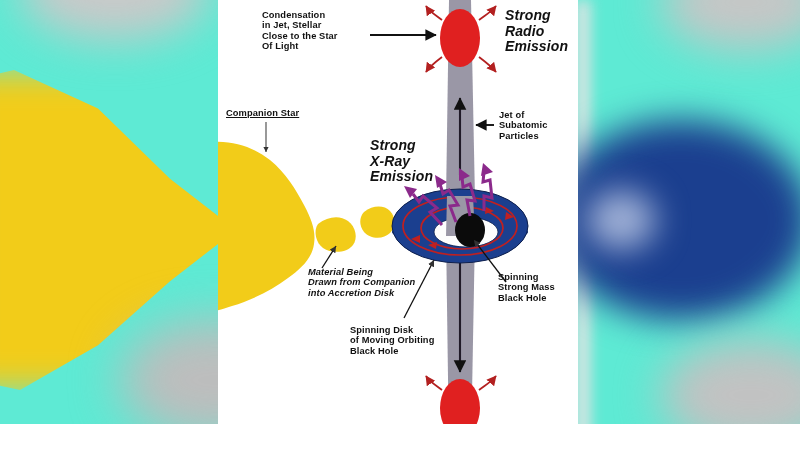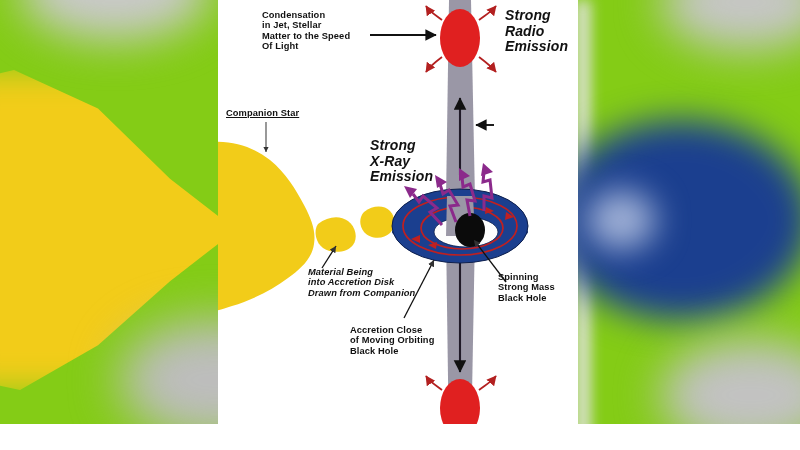--- a/index.html
+++ b/index.html
@@ -1,17 +1,17 @@
 <!DOCTYPE html>
 <html><head>
 <meta charset="utf-8">
 <style>
   html,body{margin:0;padding:0;background:#fff;}
   body{width:800px;height:450px;overflow:hidden;font-family:"Liberation Sans",sans-serif;}
-  #stage{position:relative;width:800px;height:424px;background:#84cc16;overflow:hidden;}
+  #stage{position:relative;width:800px;height:424px;background:#5eead4;overflow:hidden;}
 
   
   .bgpane{position:absolute;top:0;height:450px;overflow:hidden;}
   #bg-left{left:0;width:220px;}
   #bg-right{left:576px;width:224px;}
   .blurart{position:absolute;filter:blur(17px);}
   #bg-left .star-blur{
     left:-40px;top:70px;width:300px;height:320px;
     background:#F2CC19;
     clip-path:polygon(0% 4%,18% 0%,46% 12%,70% 34%,92% 50%,70% 66%,46% 86%,20% 100%,0% 96%);
@@ -152,47 +152,52 @@
       <line x1="104" y1="268" x2="118" y2="246" stroke="#111" stroke-width="1.3" marker-end="url(#ar-thin)"></line>
 
       <line x1="186" y1="318" x2="216" y2="260" stroke="#111" stroke-width="1.3" marker-end="url(#ar-thin)"></line>
 
       <line x1="288" y1="282" x2="256" y2="240" stroke="#111" stroke-width="1.3" marker-end="url(#ar-thin)"></line>
     </svg>
 
     <div class="lbl sm" style="left:44px;top:10px;width:116px;">
       <div>Condensation</div>
       <div>in Jet, Stellar</div>
-      <div>Matter to the Speed</div>
+      <div>Close to the Star</div>
       <div>Of Light</div>
     </div>
 
     <div class="lbl it" style="left:287px;top:8px;width:72px;">
       <div>Strong</div>
       <div>Radio</div>
       <div>Emission</div>
     </div>
 
+    <div class="lbl sm" style="left:281px;top:110px;width:78px;">
+      <div>Jet of</div>
+      <div>Subatomic</div>
+      <div>Particles</div>
+    </div>
 
     <div class="lbl sm" style="left:8px;top:108px;width:110px;text-decoration:underline;">Companion Star</div>
 
     <div class="lbl it" style="left:152px;top:138px;width:68px;">
       <div>Strong</div>
       <div>X-Ray</div>
       <div>Emission</div>
     </div>
 
     <div class="lbl sm" style="left:90px;top:267px;width:140px;font-style:italic;">
       <div>Material Being</div>
+      <div>Drawn from Companion</div>
       <div>into Accretion Disk</div>
-      <div>Drawn from Companion</div>
     </div>
 
     <div class="lbl sm" style="left:132px;top:325px;width:132px;">
-      <div>Accretion Close</div>
+      <div>Spinning Disk</div>
       <div>of Moving Orbiting</div>
       <div>Black Hole</div>
     </div>
 
     <div class="lbl sm" style="left:280px;top:272px;width:74px;">
       <div>Spinning</div>
       <div>Strong Mass</div>
       <div>Black Hole</div>
     </div>
   </div>

